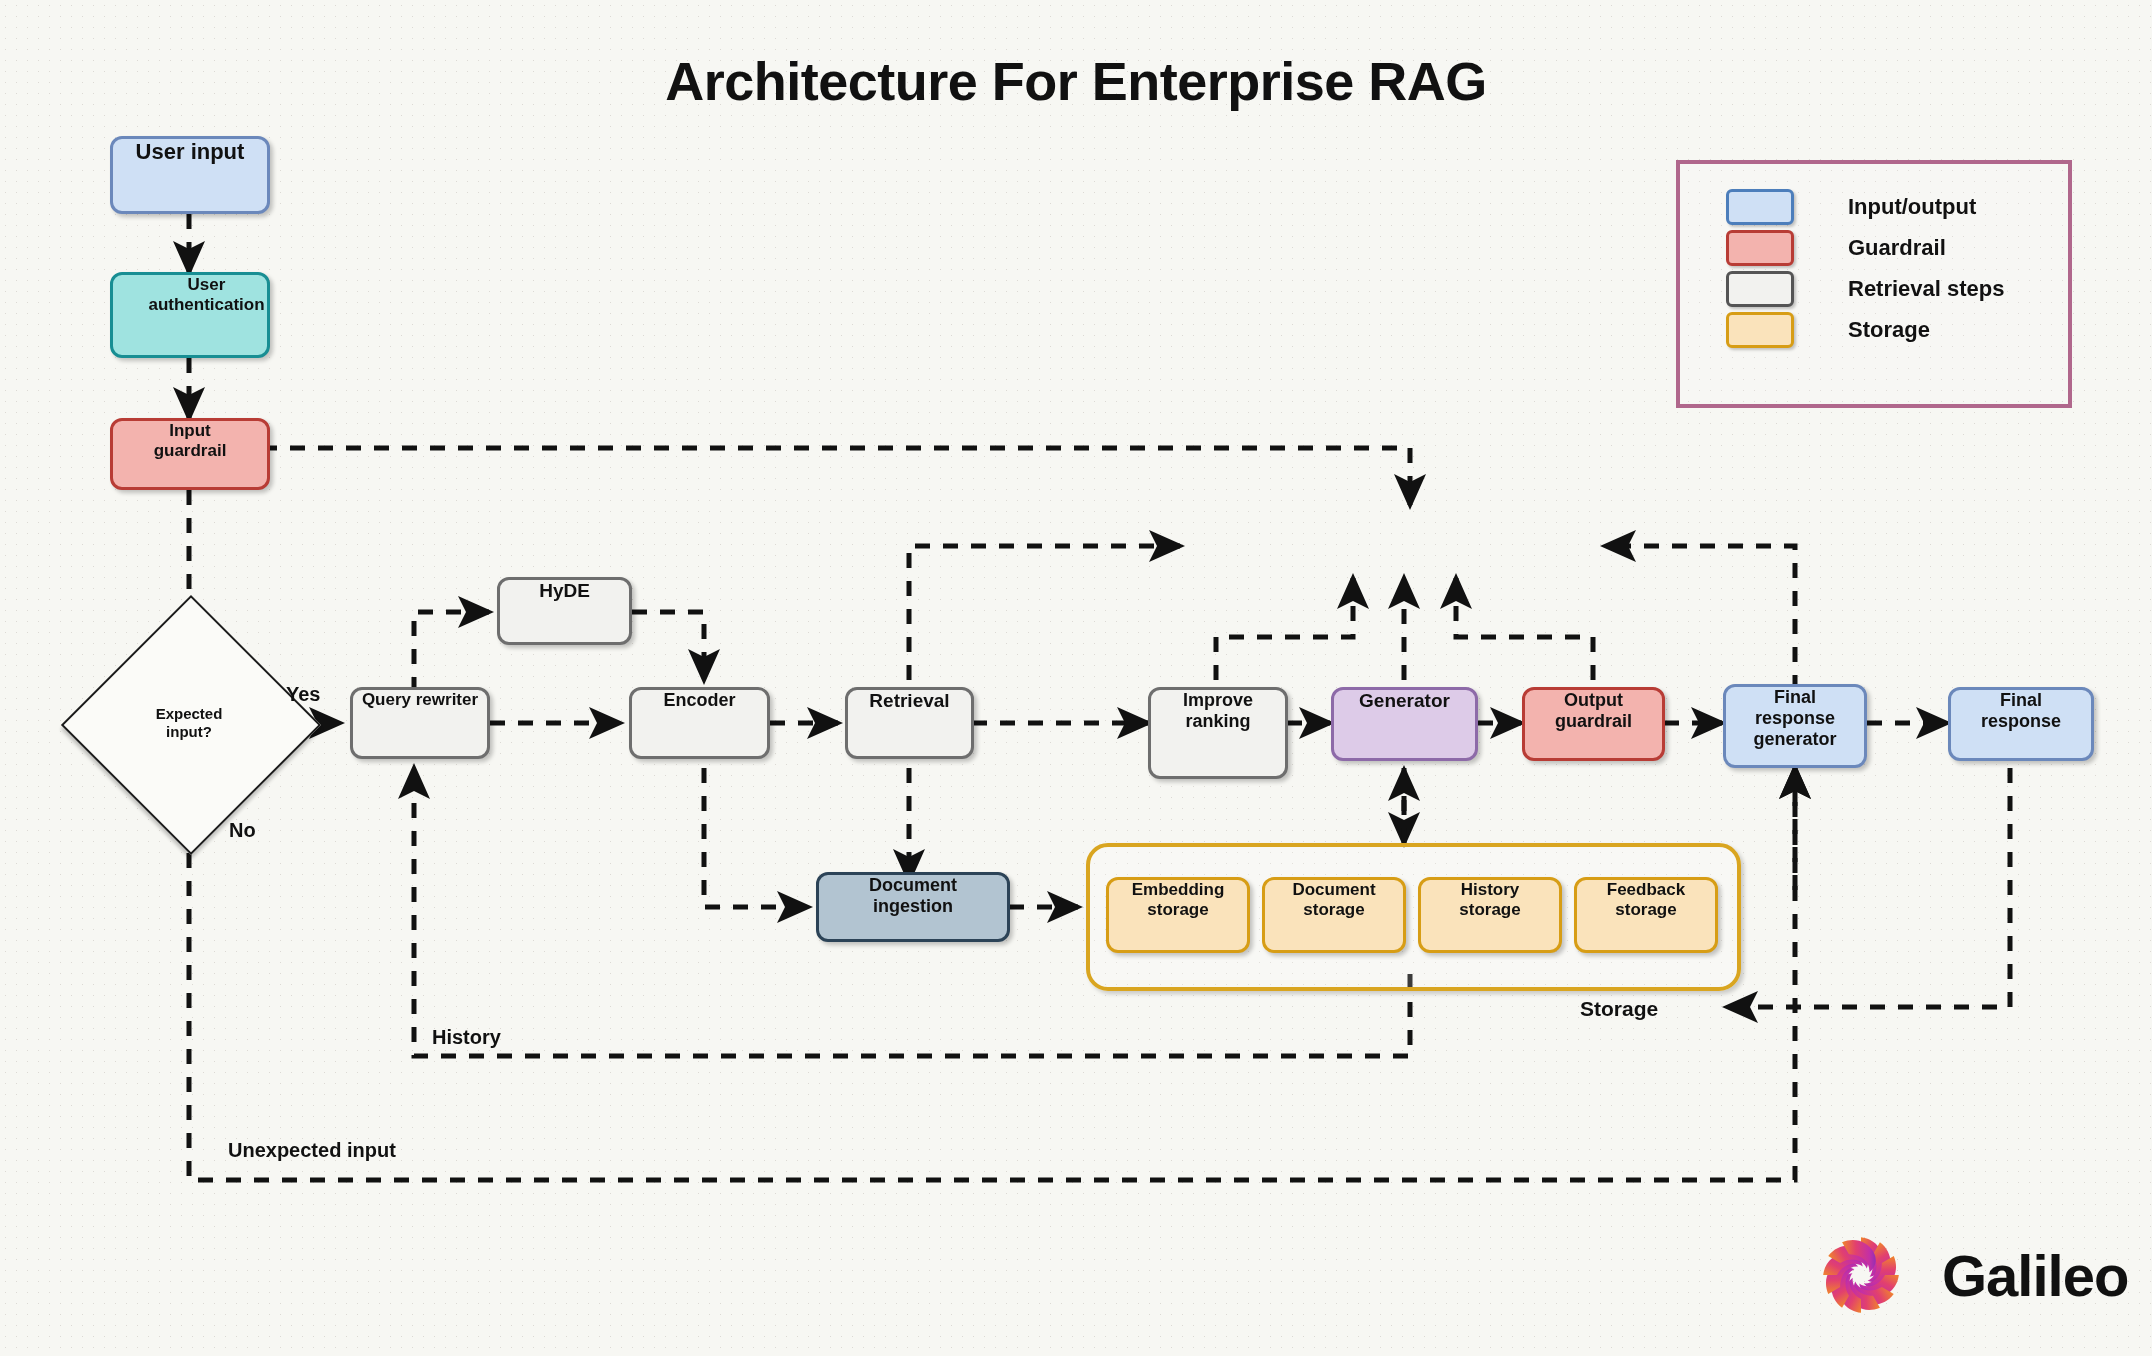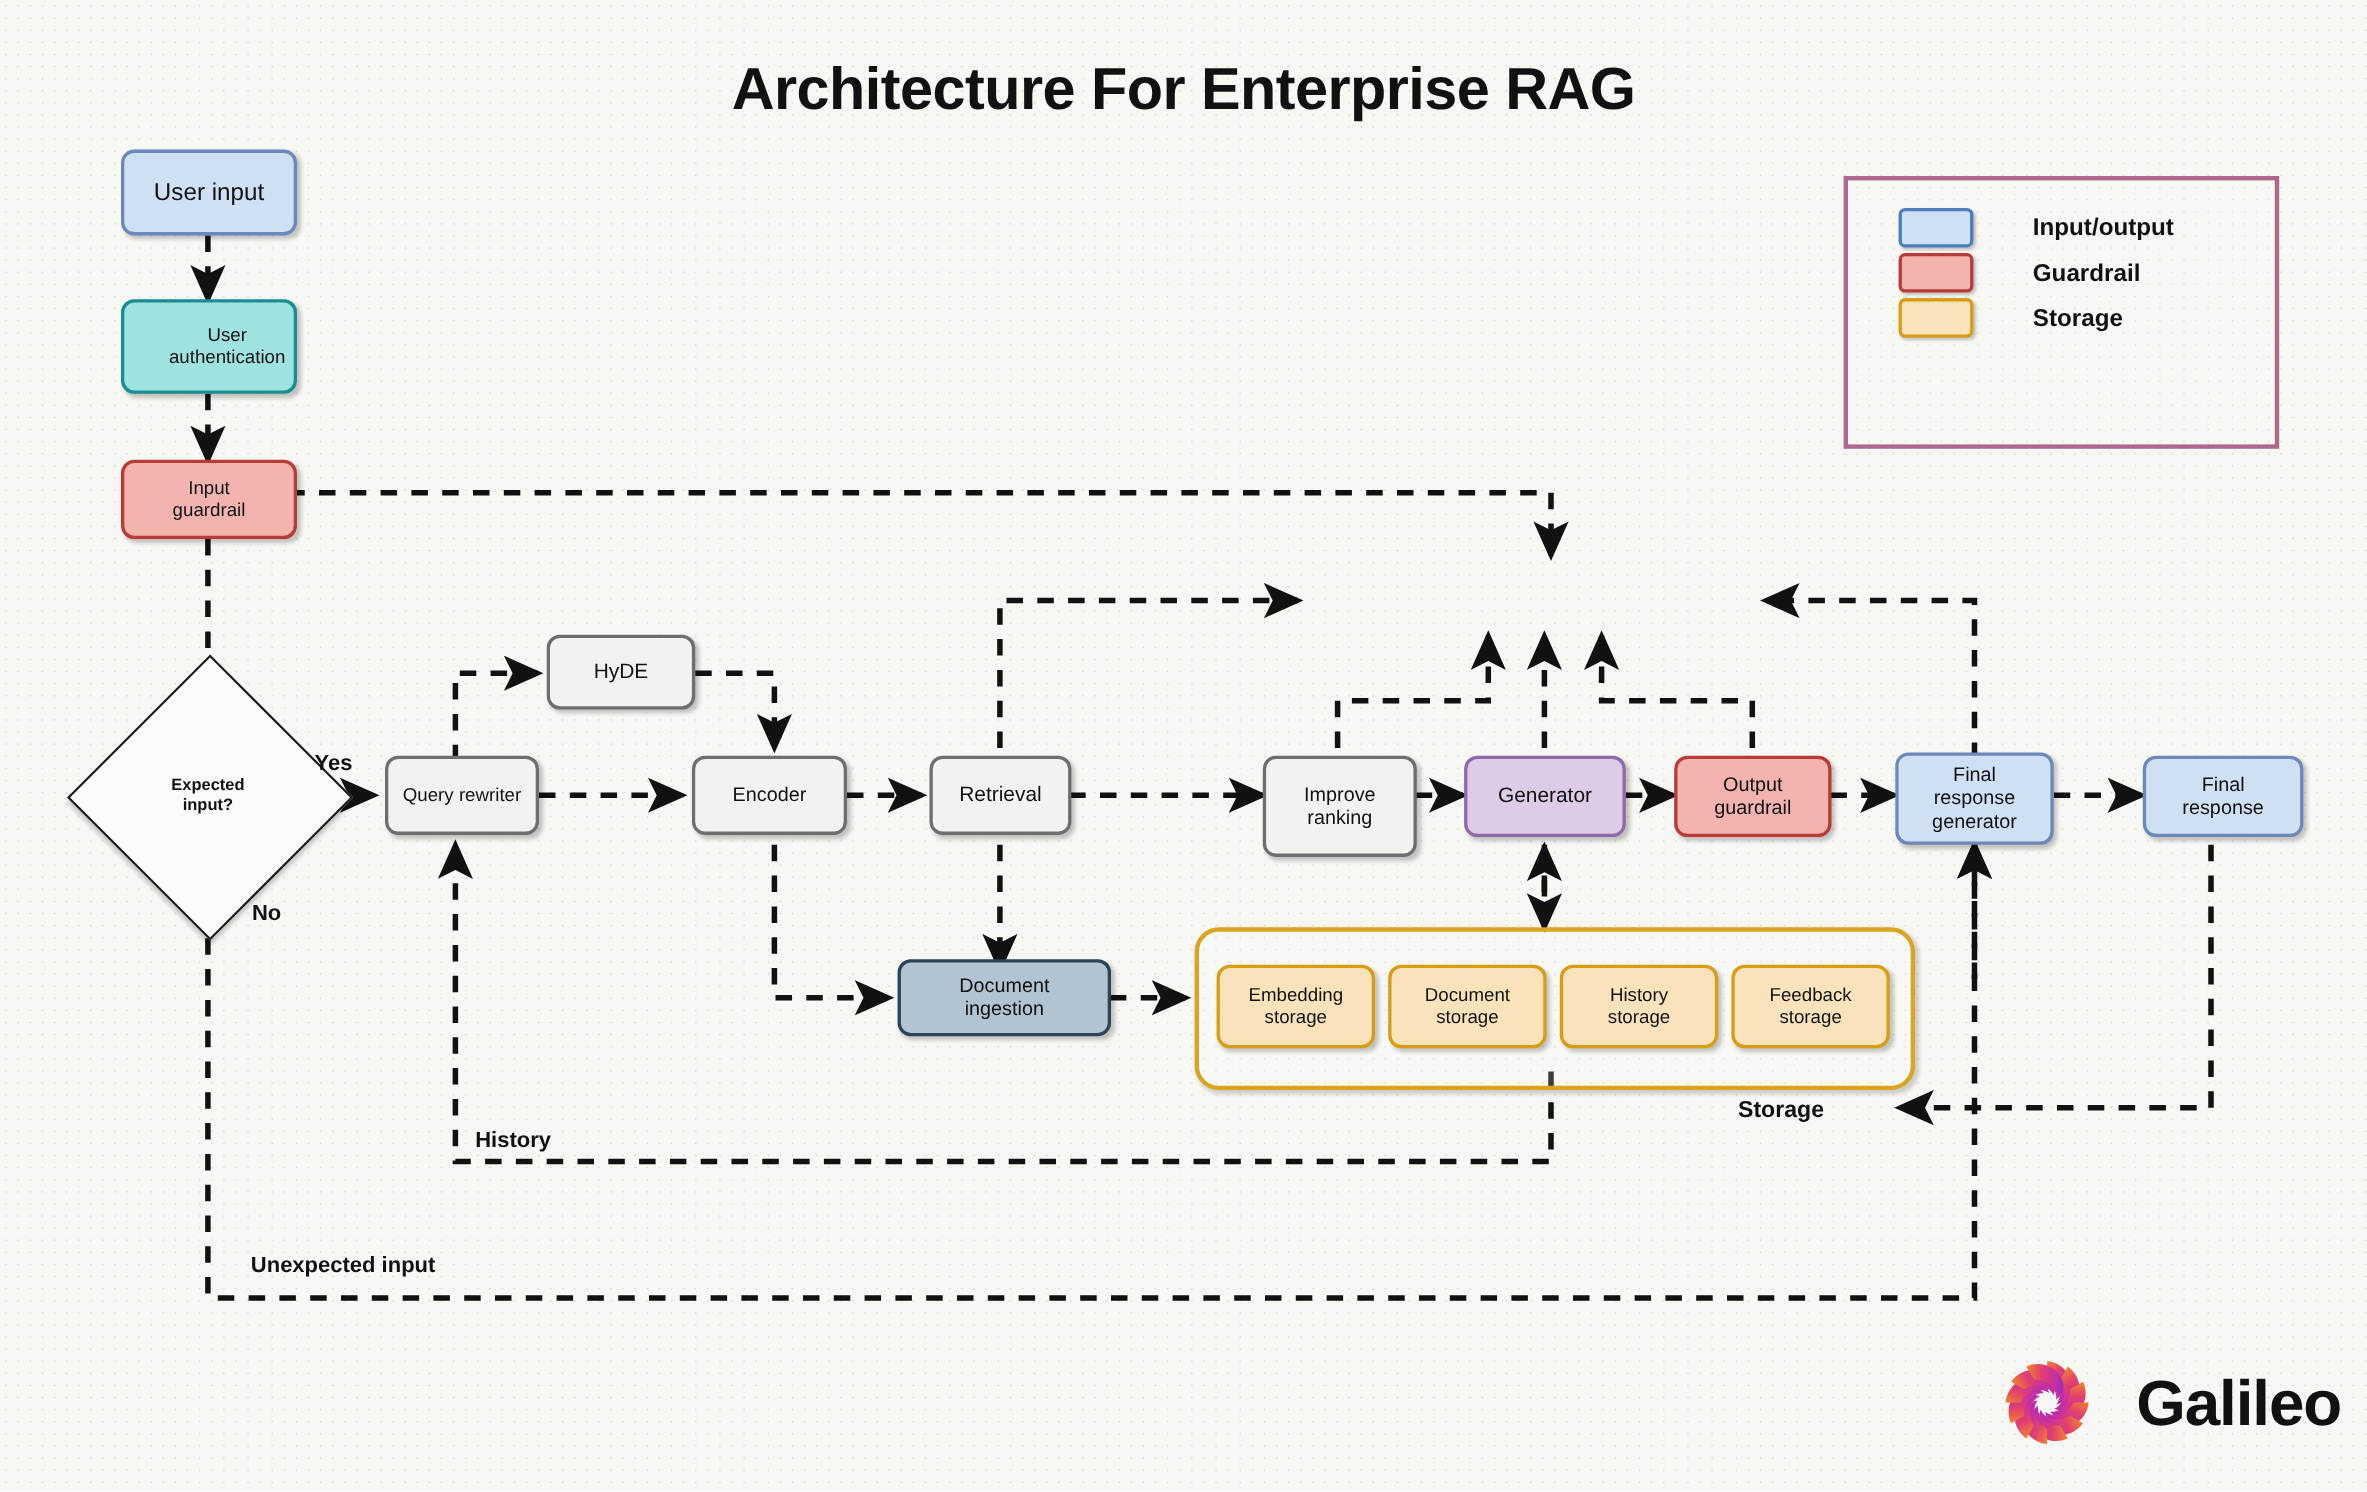--- a/index.html
+++ b/index.html
@@ -28,27 +28,26 @@
     font-size: 54px;
     font-weight: bold;
     color: #111111;
     letter-spacing: -0.5px;
   }
   
   .node {
     position: absolute;
     box-sizing: border-box;
     display: flex;
-    align-items: center;
     justify-content: center;
     text-align: center;
     border-radius: 12px;
     border-width: 3px;
     border-style: solid;
-    font-weight: normal;
+    font-weight: bold;
     line-height: 1.18;
     color: #111111;
     box-shadow: 3px 3px 4px rgba(0,0,0,0.22);
     z-index: 5;
   }
   .node .lbl { display: block; padding: 0 6px; }
 
   .io    { background: #cfe0f5; border-color: #6b88bb; }
   .auth  { background: #9fe3e0; border-color: #188e93; padding-left: 33px; }
   .guard { background: #f3b3ae; border-color: #b83c35; }
@@ -309,20 +308,24 @@
   <div class="edge-label" style="left:228px; top:1139px;">Unexpected input</div>
 
   <div id="legend" style="left:1676px; top:160px; width:396px; height:248px;">
     <div class="legend-row">
       <span class="legend-swatch" style="background:#cfe0f5; border-color:#4c7ebb;"></span>
       <span class="legend-label">Input/output</span>
     </div>
     <div class="legend-row">
       <span class="legend-swatch" style="background:#f3b3ae; border-color:#b83c35;"></span>
       <span class="legend-label">Guardrail</span>
+    </div>
+    <div class="legend-row">
+      <span class="legend-swatch" style="background:#f2f2ef; border-color:#555555;"></span>
+      <span class="legend-label">Retrieval steps</span>
     </div>
     <div class="legend-row">
       <span class="legend-swatch" style="background:#fae3bb; border-color:#d79d15;"></span>
       <span class="legend-label">Storage</span>
     </div>
   </div>
 
   <div id="logo" style="left:1818px; top:1232px;">
     <svg id="logo-mark" viewBox="0 0 100 100" xmlns="http://www.w3.org/2000/svg">
       <defs>

